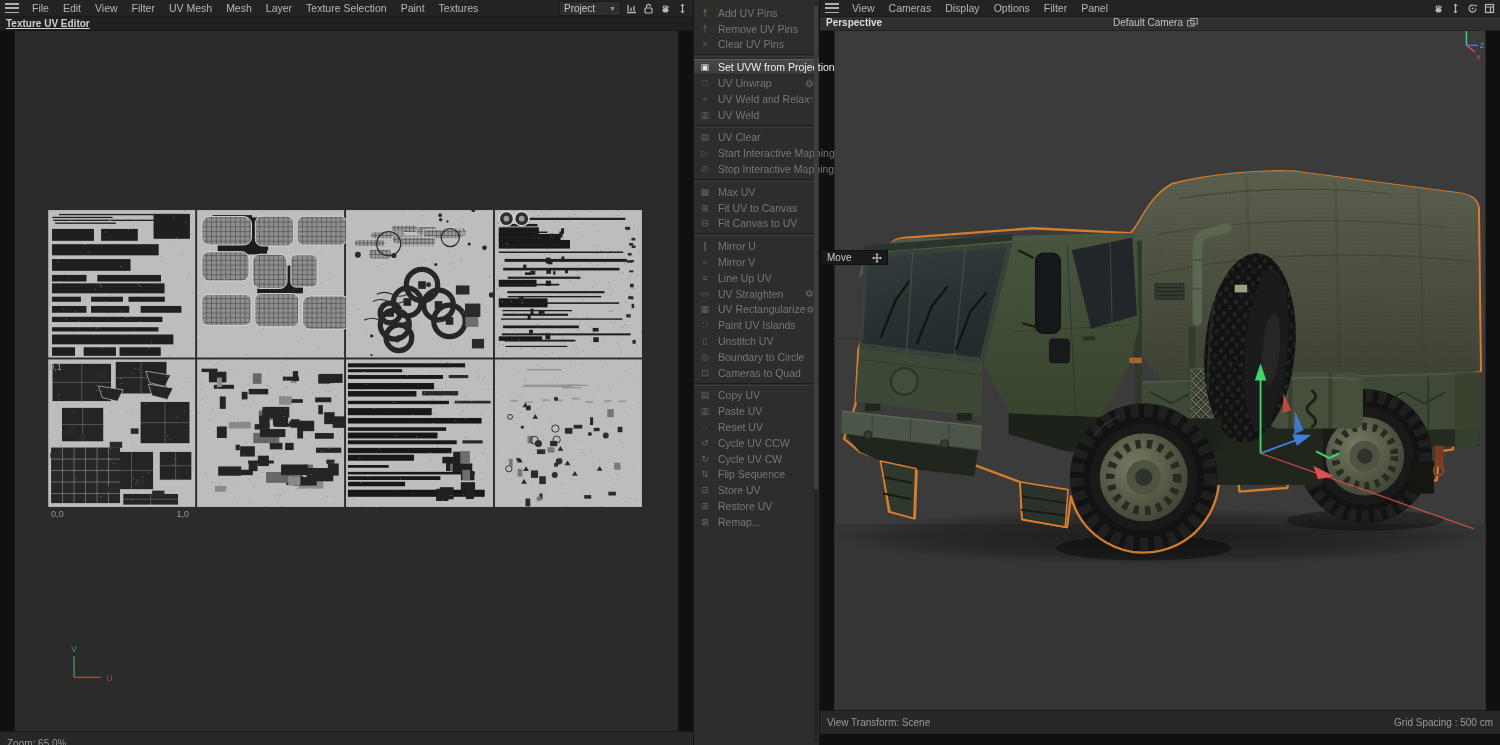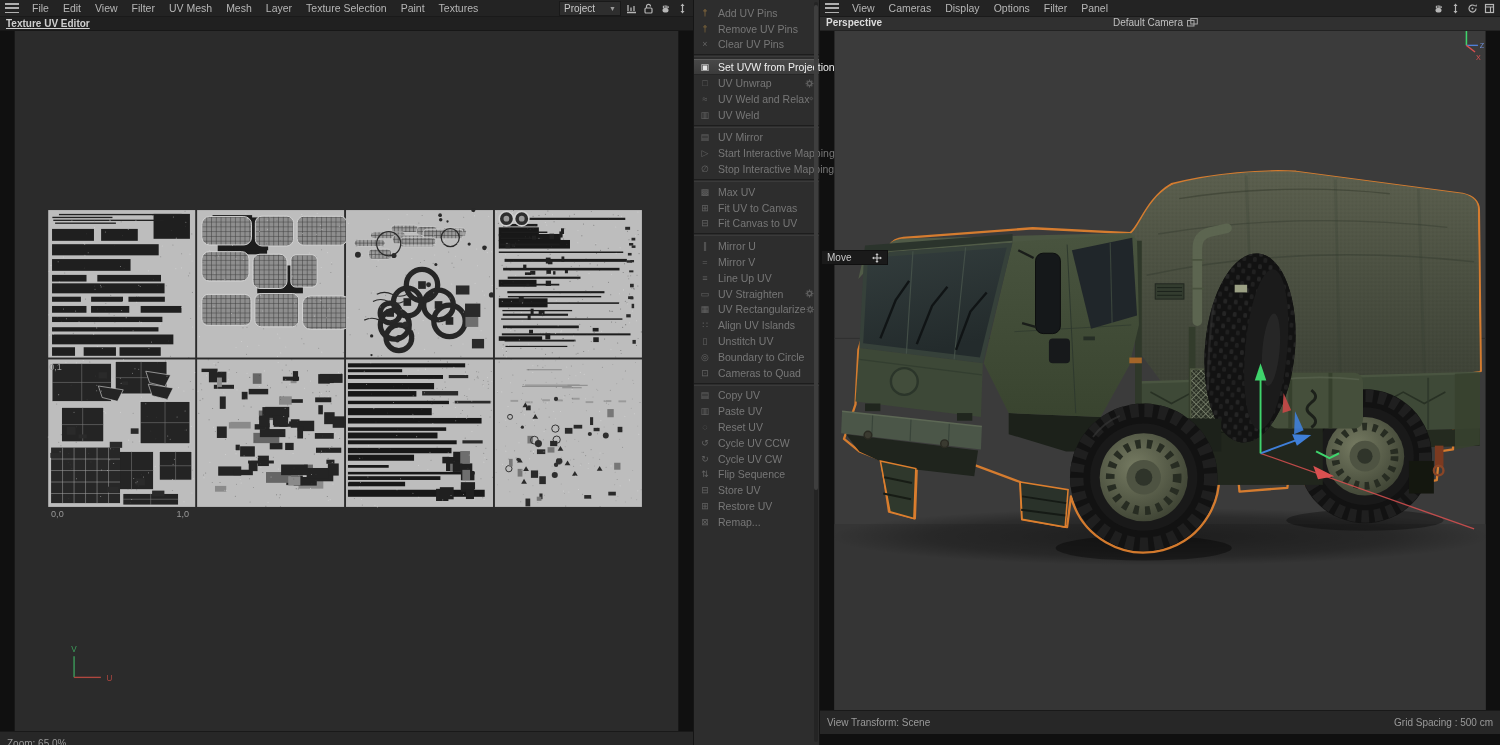--- a/index.html
+++ b/index.html
@@ -1667,21 +1667,21 @@
           <use href="#gear"></use>
         </svg>
       </div>
       <div class="uvrow">
         <span class="ic">▥</span>
         <span class="lbl">UV Weld</span>
       </div>
       <div class="uvsep"></div>
       <div class="uvrow">
         <span class="ic">▤</span>
-        <span class="lbl">UV Mirror</span>
+        <span class="lbl">UV Clear</span>
       </div>
       <div class="uvrow">
         <span class="ic">▷</span>
         <span class="lbl">Start Interactive Mapping</span>
       </div>
       <div class="uvrow">
         <span class="ic">∅</span>
         <span class="lbl">Stop Interactive Mapping</span>
       </div>
       <div class="uvsep"></div>
@@ -1719,21 +1719,21 @@
       </div>
       <div class="uvrow">
         <span class="ic">▦</span>
         <span class="lbl">UV Rectangularize</span>
         <svg width="9" height="9" viewBox="0 0 12 12" class="gearic">
           <use href="#gear"></use>
         </svg>
       </div>
       <div class="uvrow">
         <span class="ic">∷</span>
-        <span class="lbl">Align UV Islands</span>
+        <span class="lbl">Paint UV Islands</span>
       </div>
       <div class="uvrow">
         <span class="ic">▯</span>
         <span class="lbl">Unstitch UV</span>
       </div>
       <div class="uvrow">
         <span class="ic">◎</span>
         <span class="lbl">Boundary to Circle</span>
       </div>
       <div class="uvrow">

